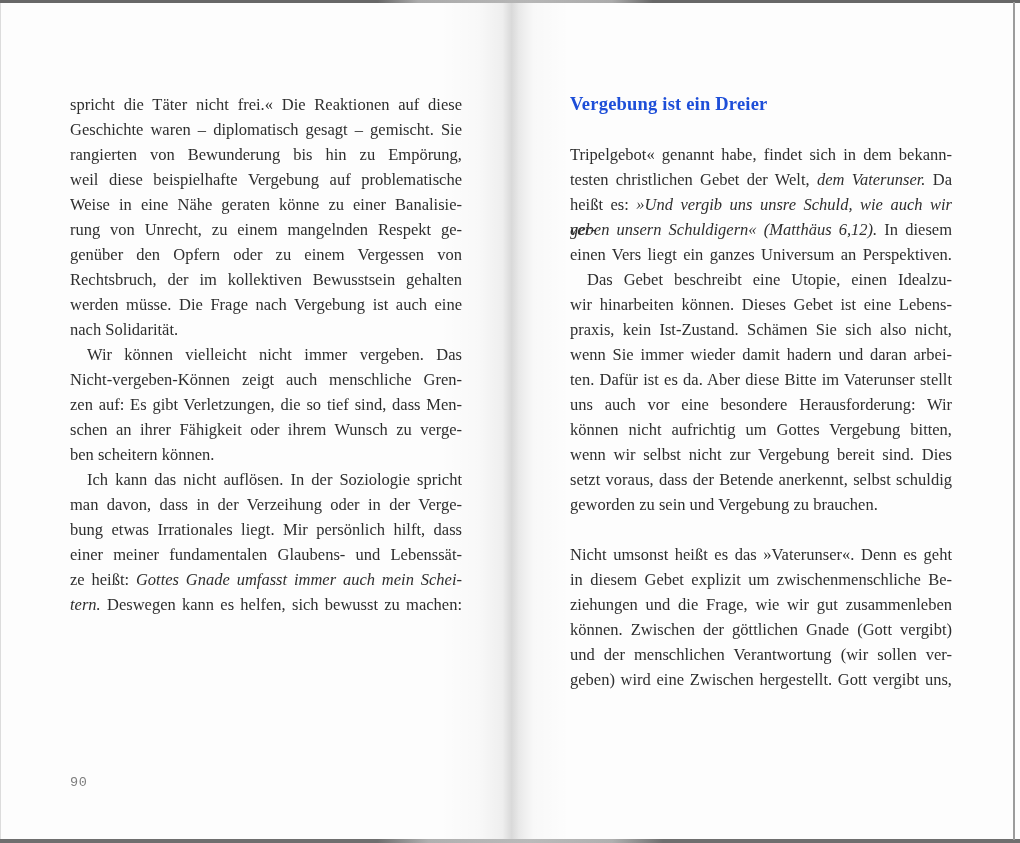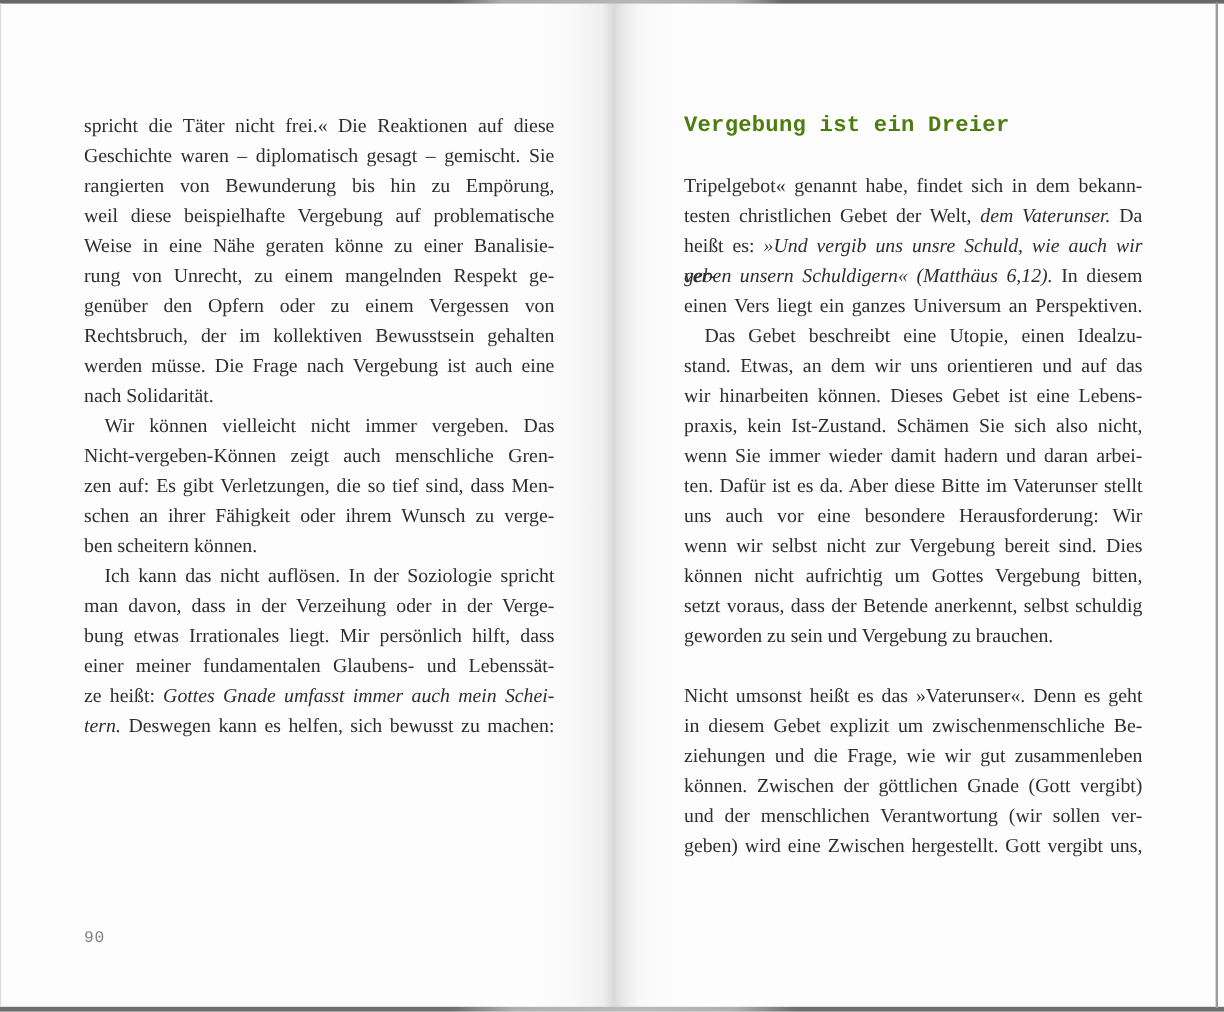--- a/index.html
+++ b/index.html
@@ -38,25 +38,25 @@
   .page-right { left: 510px; }
 
   .text-col {
     position: absolute; top: 92px;
     font-size: 16.5px; color: #2e2e2e;
   }
   .col-left  { left: 70px; width: 392px; }
   .col-right { left: 60px; width: 382px; }
 
   .section-heading {
-    font-family: Liberation Mono, monospace;
+    font-family: Liberation Serif, serif;
     font-weight: bold;
     font-size: 18.5px;
     letter-spacing: 0.2px;
-    color: #4d7c0f;
+    color: #1d4ed8;
     height: 25px; line-height: 25px;
     margin-bottom: 25px;
     white-space: nowrap;
   }
 
   .para { margin: 0; }
   .para.gap { margin-top: 25px; }
   .line {
     height: 25px; line-height: 25px;
     text-align: justify;
@@ -125,28 +125,27 @@
       <div>
           <div class="para">
             <div class="line"><span>Tripelgebot« genannt habe, findet sich in dem bekann-</span></div>
             <div class="line"><span>testen christlichen Gebet der Welt, </span><span class="it">dem Vaterunser.</span><span> Da</span></div>
             <div class="line"><span>heißt es: </span><span class="it">»Und vergib uns unsre Schuld, wie auch wir ver-</span></div>
             <div class="line"><span class="it">geben unsern Schuldigern« (Matthäus 6,12).</span><span> In diesem</span></div>
             <div class="line"><span>einen Vers liegt ein ganzes Universum an Perspektiven.</span></div>
           </div>
           <div class="para">
             <div class="line indent"><span>Das Gebet beschreibt eine Utopie, einen Idealzu-</span></div>
-            <div class="line"><span>stand. Etwas, an dem wir uns orientieren und auf das</span></div>
             <div class="line"><span>wir hinarbeiten können. Dieses Gebet ist eine Lebens-</span></div>
             <div class="line"><span>praxis, kein Ist-Zustand. Schämen Sie sich also nicht,</span></div>
             <div class="line"><span>wenn Sie immer wieder damit hadern und daran arbei-</span></div>
             <div class="line"><span>ten. Dafür ist es da. Aber diese Bitte im Vaterunser stellt</span></div>
             <div class="line"><span>uns auch vor eine besondere Herausforderung: Wir</span></div>
+            <div class="line"><span>können nicht aufrichtig um Gottes Vergebung bitten,</span></div>
             <div class="line"><span>wenn wir selbst nicht zur Vergebung bereit sind. Dies</span></div>
-            <div class="line"><span>können nicht aufrichtig um Gottes Vergebung bitten,</span></div>
             <div class="line"><span>setzt voraus, dass der Betende anerkennt, selbst schuldig</span></div>
             <div class="line lastline"><span>geworden zu sein und Vergebung zu brauchen.</span></div>
           </div>
           <div class="para gap">
             <div class="line"><span>Nicht umsonst heißt es das »Vaterunser«. Denn es geht</span></div>
             <div class="line"><span>in diesem Gebet explizit um zwischenmenschliche Be-</span></div>
             <div class="line"><span>ziehungen und die Frage, wie wir gut zusammenleben</span></div>
             <div class="line"><span>können. Zwischen der göttlichen Gnade (Gott vergibt)</span></div>
             <div class="line"><span>und der menschlichen Verantwortung (wir sollen ver-</span></div>
             <div class="line"><span>geben) wird eine Zwischen hergestellt. Gott vergibt uns,</span></div>

